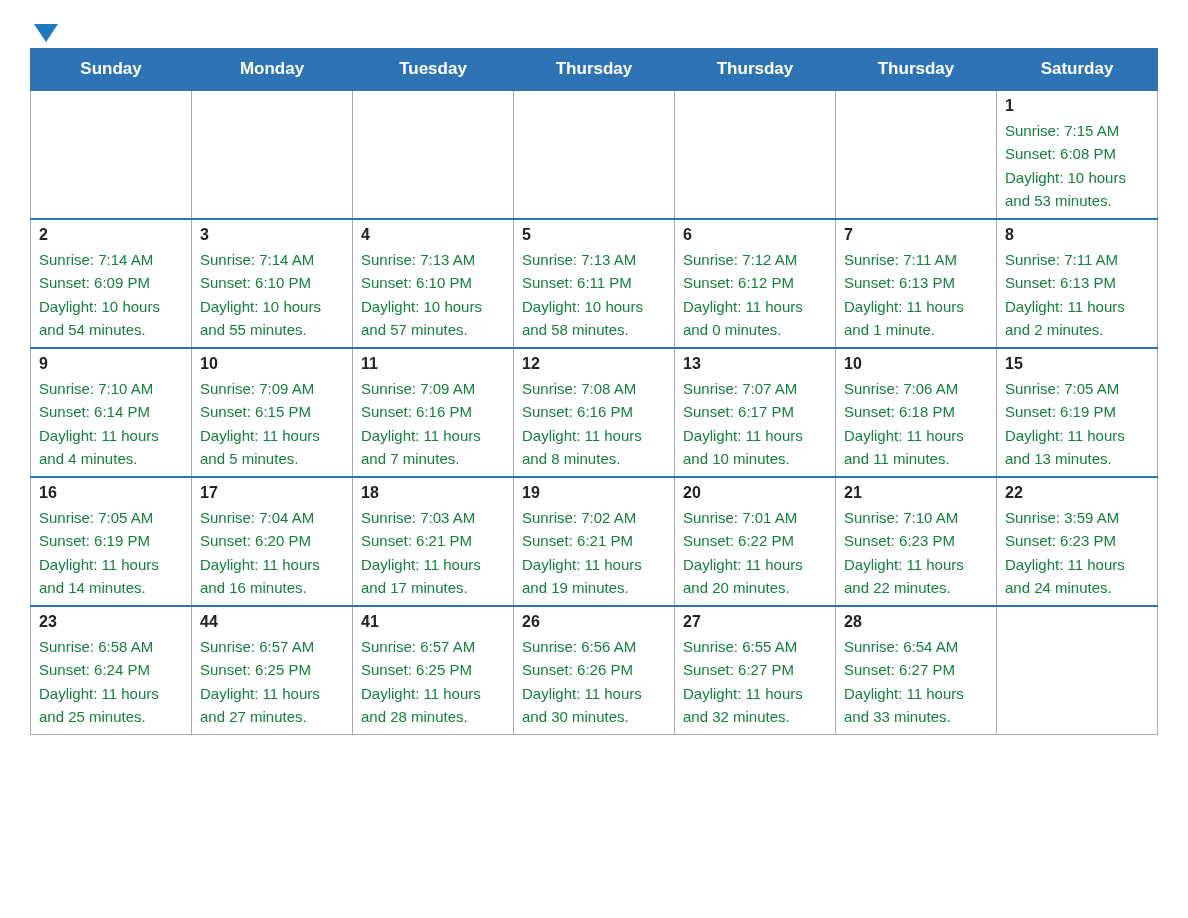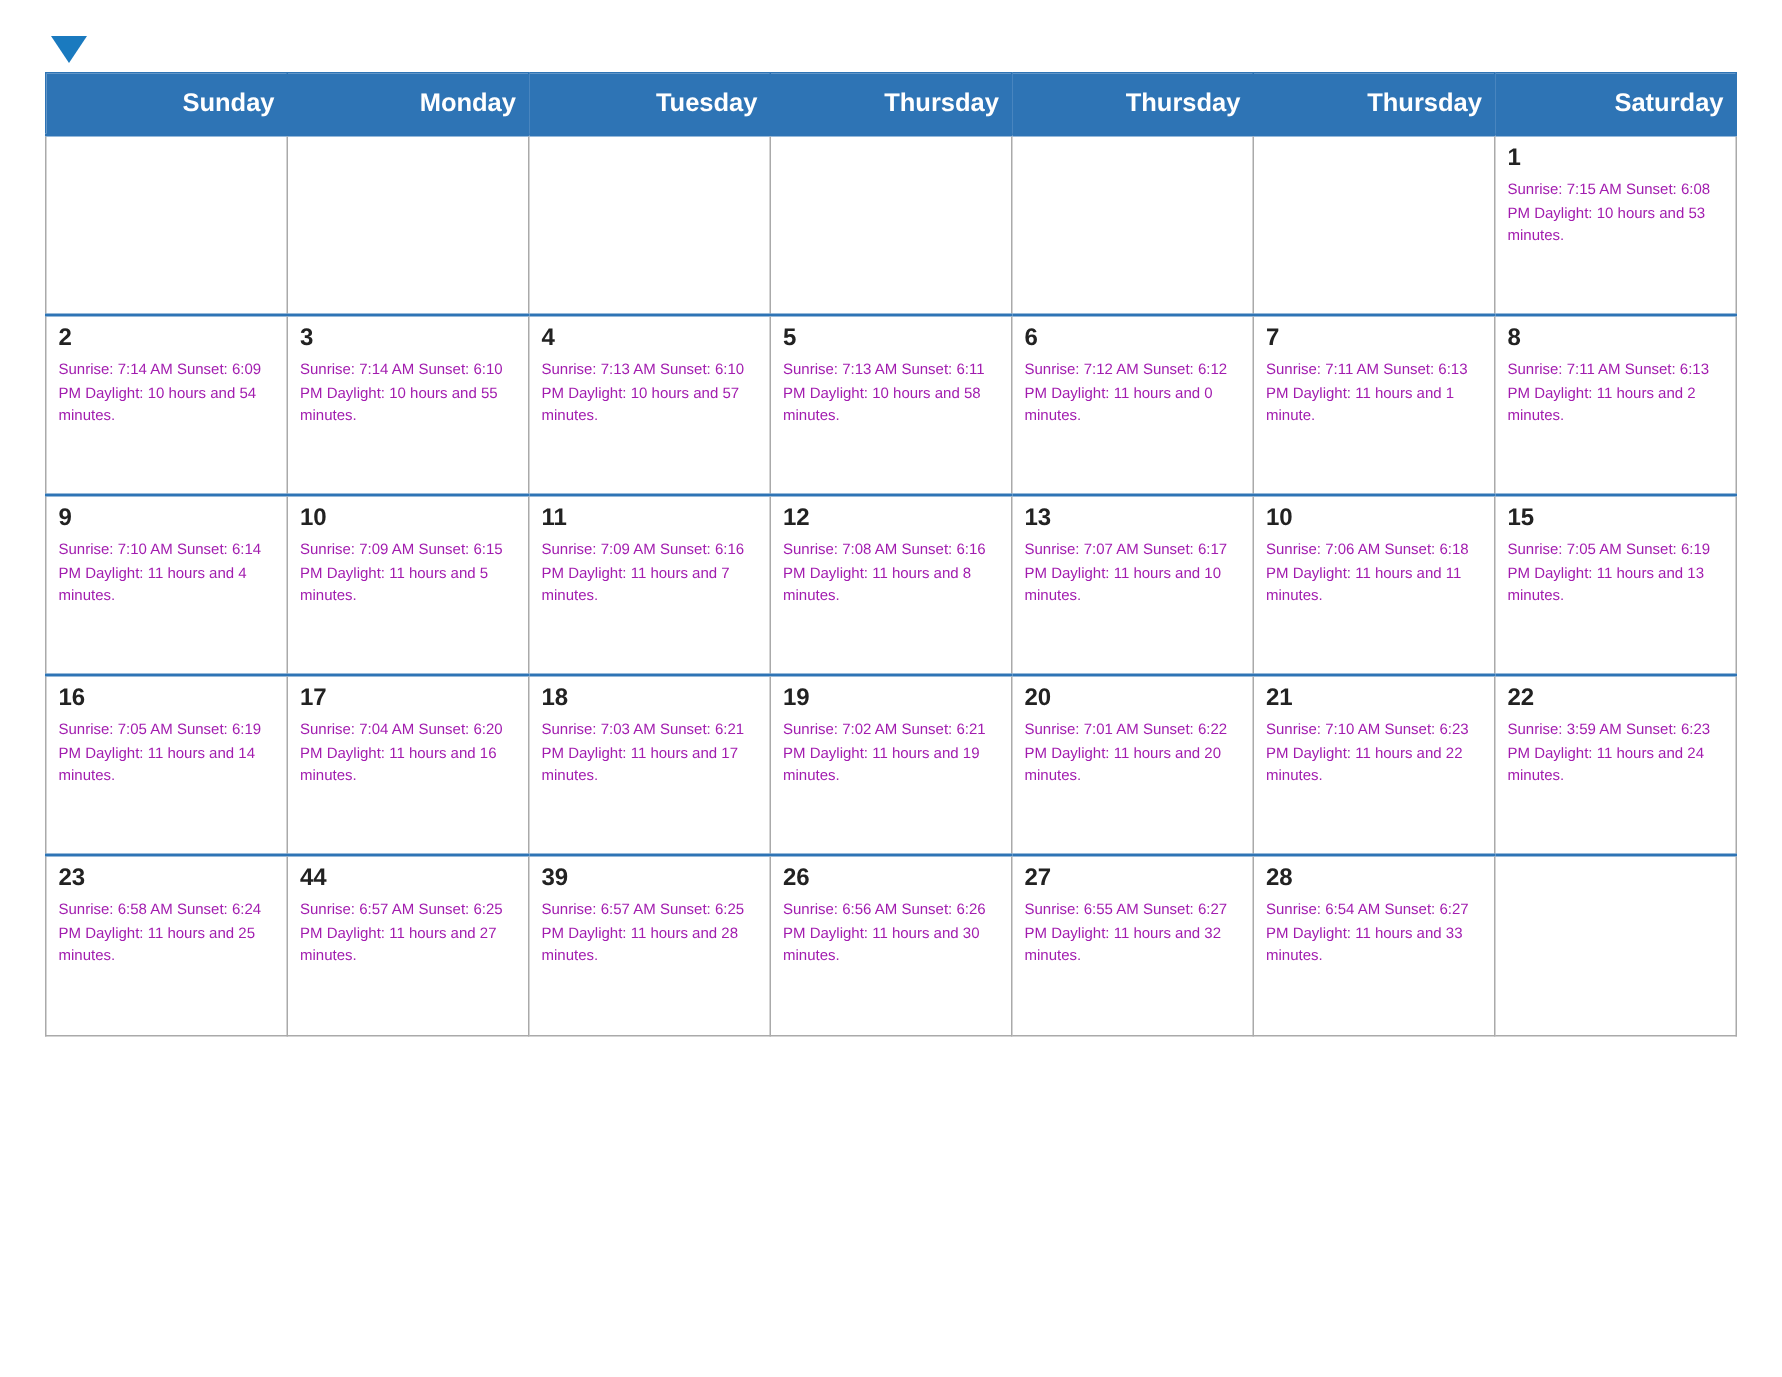--- a/index.html
+++ b/index.html
@@ -64,21 +64,21 @@
       width: 100%;
       border-collapse: collapse;
       margin-top: 10px;
     }
     .calendar th {
       background: #2E74B5;
       color: #fff;
       font-size: 17px;
       font-weight: bold;
       padding: 10px 8px;
-      text-align: right;
+      text-align: center;
       border: 1px solid #2E74B5;
     }
     .calendar td {
       vertical-align: top;
       border: 1px solid #aaa;
       padding: 6px 8px;
       width: 14.28%;
       height: 120px;
       background: #fff;
     }
@@ -88,22 +88,22 @@
     .calendar tr td {
       border-top: 2px solid #2E74B5;
     }
     .day-num {
       font-size: 16px;
       font-weight: bold;
       color: #222;
       margin-bottom: 4px;
     }
     .day-info {
-      font-size: 10px;
-      color: #a21caf;
+      font-size: 15px;
+      color: #15803d;
       line-height: 1.55;
     }
     .empty-cell {
       background: #f5f5f5;
     }
   </style>
 </head>
 <body>
 
 <div class="header">
@@ -310,21 +310,21 @@
 and 25 minutes.</div>
         </td>
         <td>
           <div class="day-num">44</div>
           <div class="day-info">Sunrise: 6:57 AM
 Sunset: 6:25 PM
 Daylight: 11 hours
 and 27 minutes.</div>
         </td>
         <td>
-          <div class="day-num">39</div>
+          <div class="day-num">41</div>
           <div class="day-info">Sunrise: 6:57 AM
 Sunset: 6:25 PM
 Daylight: 11 hours
 and 28 minutes.</div>
         </td>
         <td>
           <div class="day-num">26</div>
           <div class="day-info">Sunrise: 6:56 AM
 Sunset: 6:26 PM
 Daylight: 11 hours

